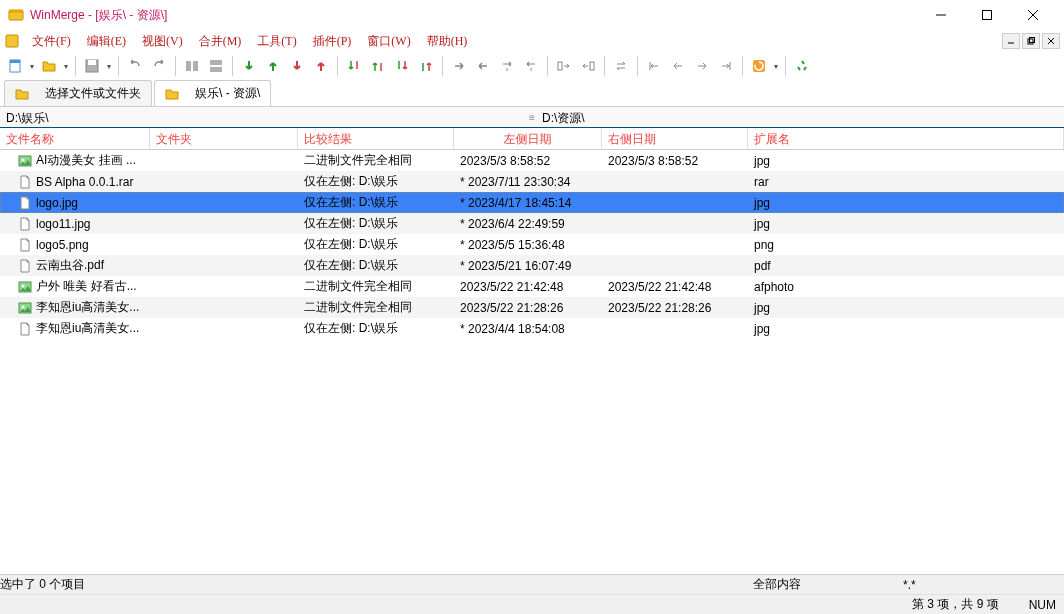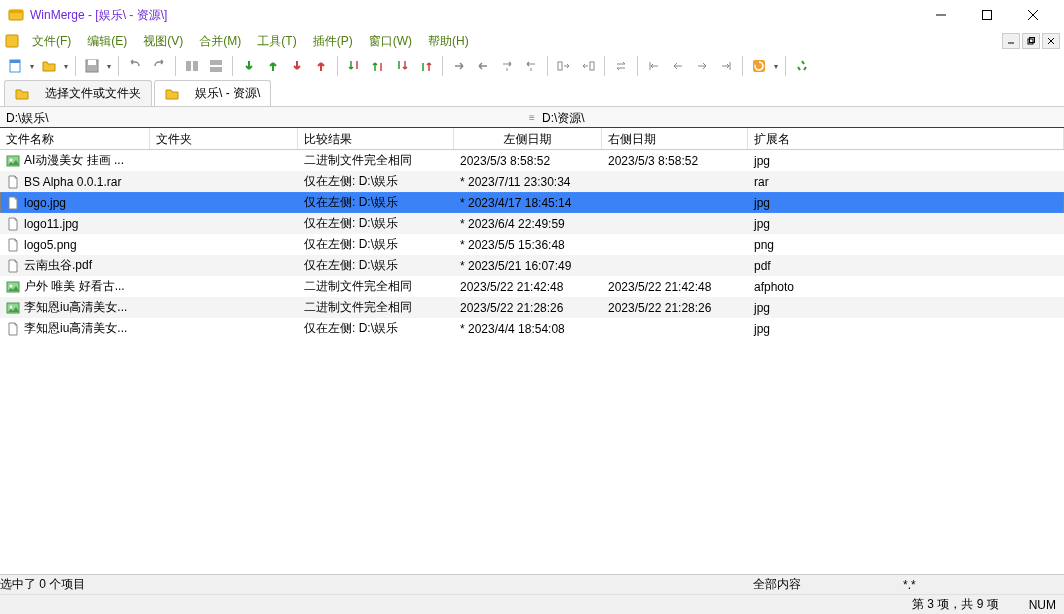--- a/index.html
+++ b/index.html
@@ -1,50 +1,50 @@
 <!DOCTYPE html>
 <html><head>
 <meta charset="utf-8">
 <style>
 * { margin: 0; padding: 0; box-sizing: border-box; font-family: "Microsoft YaHei", "Segoe UI", Tahoma, sans-serif; font-size: 12px; }
 body { background: #fff; width: 1064px; height: 614px; overflow: hidden; display: flex; flex-direction: column; }
 .titlebar { height: 30px; display: flex; align-items: center; padding: 0 8px; background: #fff; }
 .titlebar-icon { width: 16px; height: 16px; margin-right: 6px; }
-.titlebar-text { flex: 1; color: #6d28d9; }
+.titlebar-text { flex: 1; color: #be185d; }
 .window-controls { display: flex; gap: 0; }
 .window-btn { width: 46px; height: 30px; display: flex; align-items: center; justify-content: center; color: #000; }
 .menubar { height: 22px; display: flex; align-items: center; padding: 0 4px; background: #fff; }
-.menu-item { padding: 2px 8px; color: #4d7c0f; }
+.menu-item { padding: 2px 8px; color: #b91c1c; font-family: Liberation Serif, serif; }
 .mdi-controls { display: flex; gap: 2px; margin-left: auto; }
 .mdi-btn { width: 18px; height: 16px; display: flex; align-items: center; justify-content: center; border: 1px solid #ccc; background: #f0f0f0; }
 .toolbar { height: 28px; display: flex; align-items: center; padding: 2px 4px; background: #fff; gap: 2px; }
 .tb-btn { width: 22px; height: 22px; display: flex; align-items: center; justify-content: center; border: 1px solid transparent; }
 .tb-sep { width: 1px; height: 20px; background: #ccc; margin: 0 3px; }
 .tb-dropdown { width: 8px; height: 22px; display: flex; align-items: center; justify-content: center; font-size: 8px; color: #555; }
 .tabs { height: 26px; display: flex; align-items: flex-end; padding: 0 4px; }
 .tab { display: flex; align-items: center; gap: 16px; padding: 4px 10px; border: 1px solid #ccc; border-bottom: none; background: #f4f4f4; margin-right: 2px; border-radius: 3px 3px 0 0; }
 .tab.active { background: #fff; justify-content: space-between; }
 .tab-icon { width: 14px; height: 14px; }
 .path-bar { height: 22px; display: flex; border-top: 1px solid #ccc; border-bottom: 1px solid #0c4a6e; background: #f8f8f8; }
 .path-left, .path-right { flex: 1; padding: 3px 6px; }
 .path-sep { width: 8px; display: flex; align-items: center; justify-content: center; color: #888; font-size: 10px; }
 .headers { height: 22px; display: flex; border-bottom: 1px solid #ccc; background: #fff; }
-.header-cell { padding: 3px 6px; border-right: 1px solid #e0e0e0; font-weight: normal; color: #000000; }
+.header-cell { padding: 3px 6px; border-right: 1px solid #e0e0e0; font-weight: normal; color: #ef4444; }
 .col-name { width: 150px; }
 .col-folder { width: 148px; }
 .col-result { width: 156px; }
 .col-ldate { width: 148px; text-align: center; }
 .col-rdate { width: 146px; }
 .col-ext { flex: 1; }
 .grid { flex: 1; overflow: auto; background: #fff; }
 .row { height: 21px; display: flex; align-items: center; }
 .row.odd { background: #f4f4f4; }
 .row.sel { background: #3b82f6; outline: 1px dotted #888; outline-offset: -1px; }
 .cell { padding: 0 6px; overflow: hidden; white-space: nowrap; text-overflow: ellipsis; }
-.cell.name { width: 150px; display: flex; align-items: center; gap: 4px; padding-left: 6px; }
+.cell.name { width: 150px; display: flex; align-items: center; gap: 4px; padding-left: 18px; }
 .cell.folder { width: 148px; }
 .cell.result { width: 156px; }
 .cell.ldate { width: 148px; }
 .cell.rdate { width: 146px; }
 .cell.ext { flex: 1; }
 .file-icon { width: 14px; height: 14px; flex-shrink: 0; }
 .status-main { height: 20px; border-top: 1px solid #ccc; display: flex; align-items: center; padding: 0 0; background: #f0f0f0; }
 .status-left { flex: 1; }
 .status-mid { width: 150px; }
 .status-right { width: 161px; }

